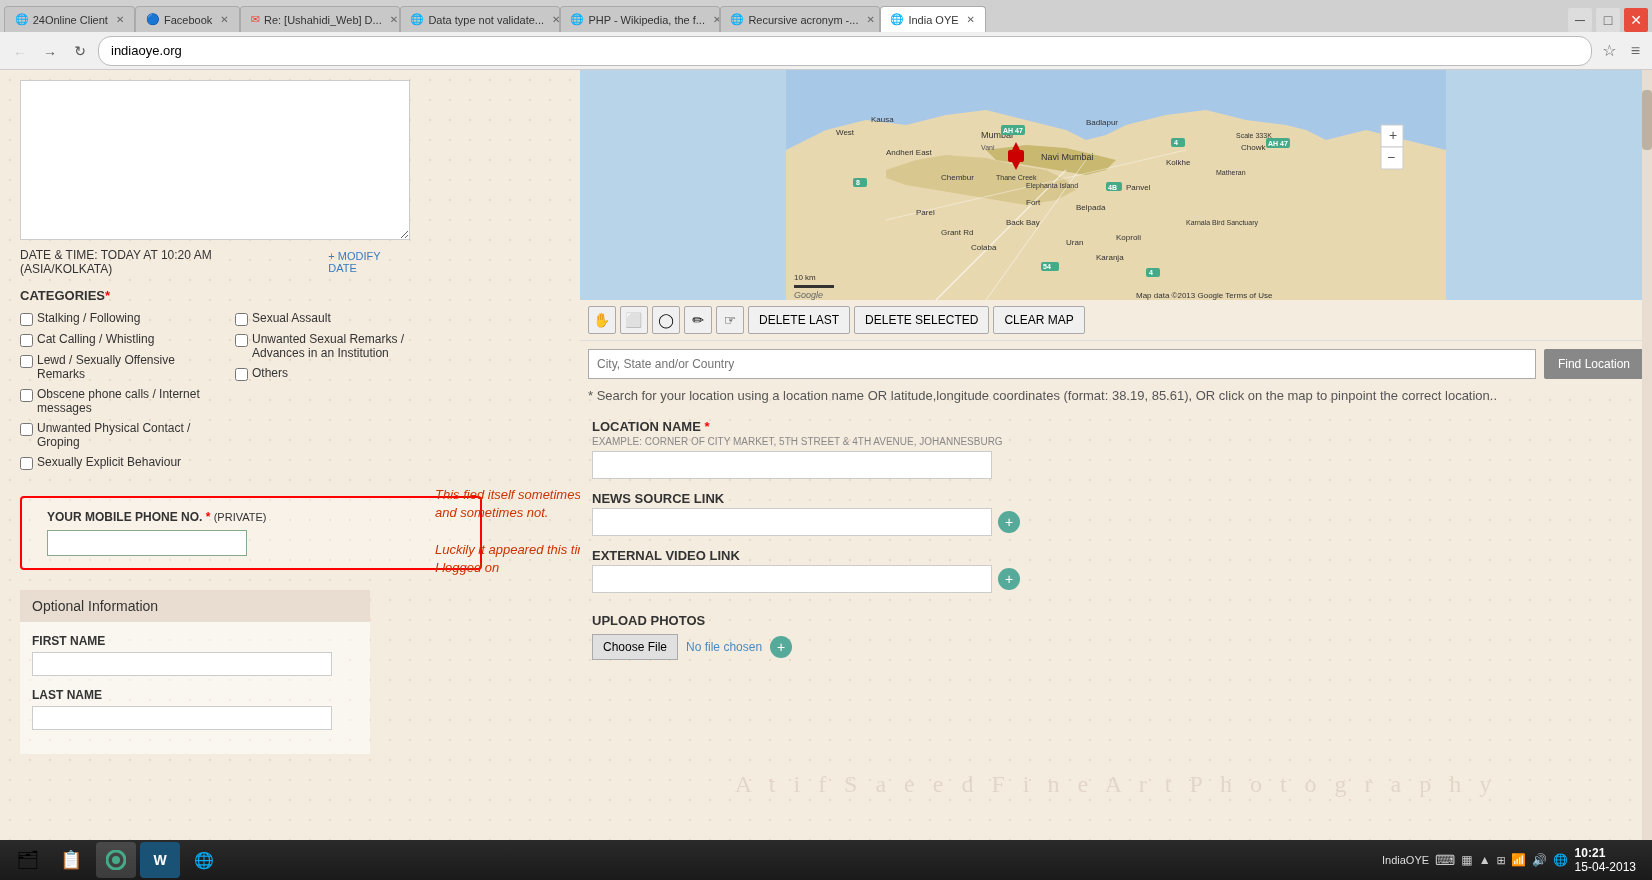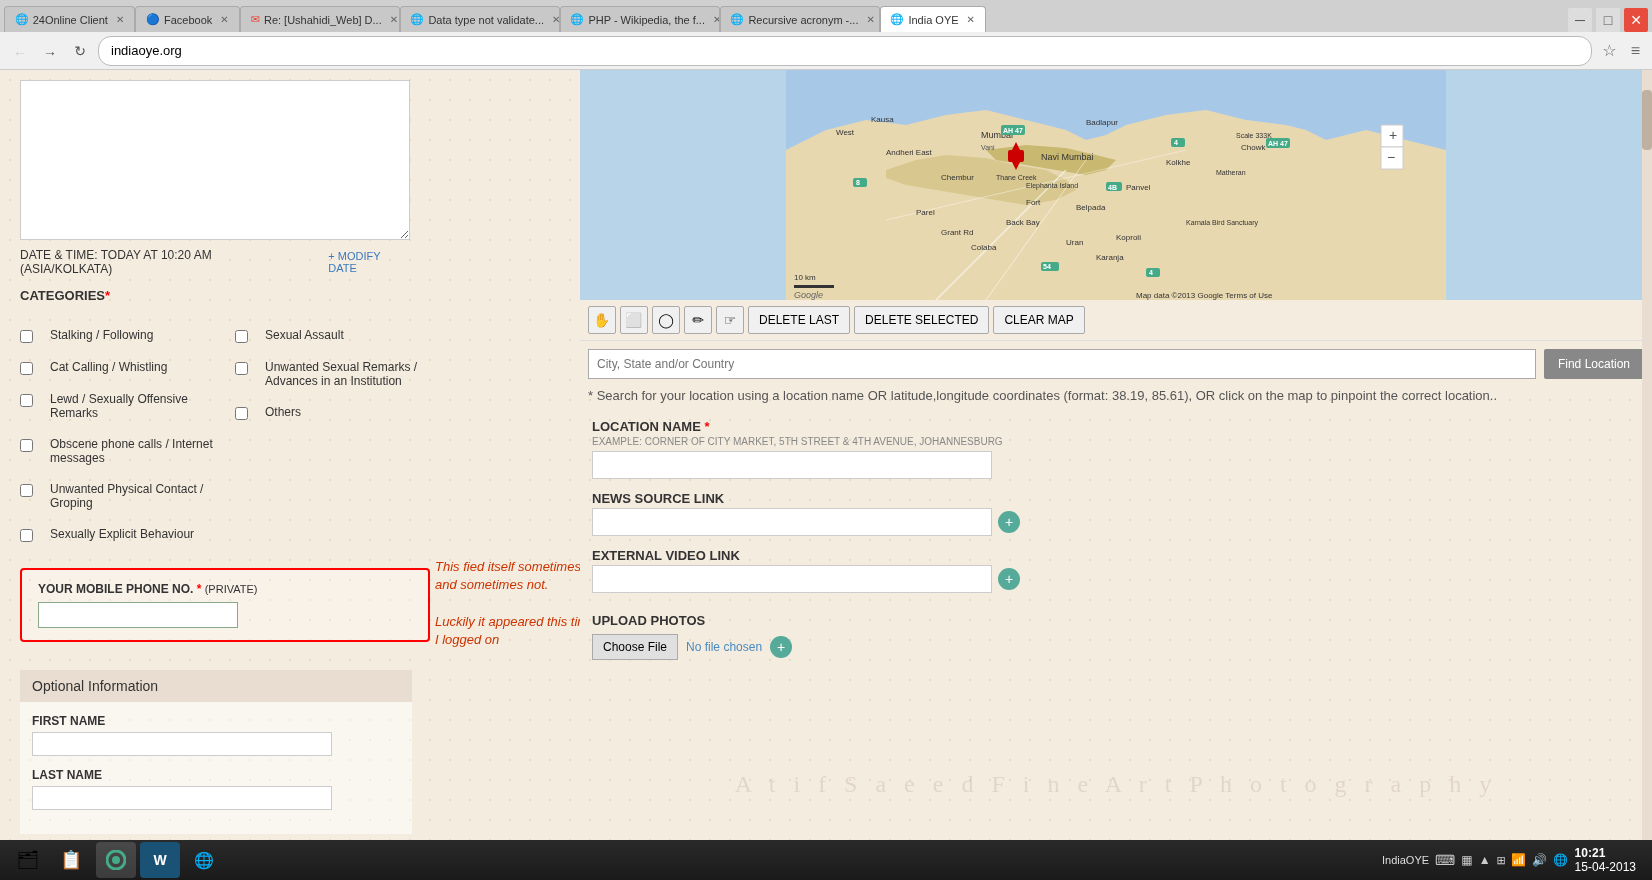--- a/index.html
+++ b/index.html
@@ -133,38 +133,37 @@
     .required { color: red; }
 
     .categories-grid {
       display: flex;
       gap: 20px;
     }
     .categories-col { flex: 1; }
     .category-item {
       display: flex;
       align-items: flex-start;
-      gap: 17px;
+      gap: 4px;
       margin-bottom: 6px;
       font-size: 12px;
       color: #333;
-      margin-top: 17px;
     }
     .category-item input[type="checkbox"] {
       margin-top: 2px;
       flex-shrink: 0;
     }
 
     
     .phone-box {
       border: 2px solid red;
       border-radius: 4px;
-      padding: 12px 16px;
+      padding: 12px 25px;
       margin-top: 20px;
-      width: 410px;
+      width: 462px;
       background: rgba(255,255,255,0.3);
       position: relative;
     }
     .phone-label {
       font-size: 12px;
       font-weight: bold;
       color: #333;
       margin-bottom: 6px;
     }
     .phone-label .required { font-weight: bold; }
@@ -188,22 +187,22 @@
       top: -10px;
       color: #cc3300;
       font-size: 13px;
       font-style: italic;
       width: 200px;
       line-height: 1.4;
     }
 
     
     .optional-section {
-      margin-top: 28px;
-      width: 392px;
+      margin-top: 20px;
+      width: 350px;
     }
     .optional-header {
       background: #e8ddd0;
       padding: 8px 12px;
       font-size: 14px;
       color: #333;
       font-weight: normal;
     }
     .optional-body {
       background: rgba(255,255,255,0.5);

